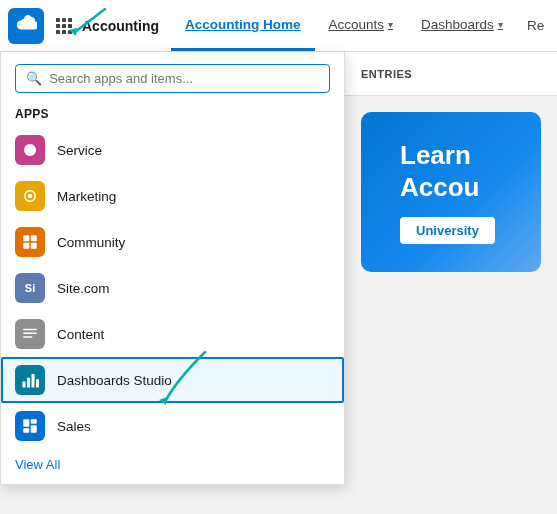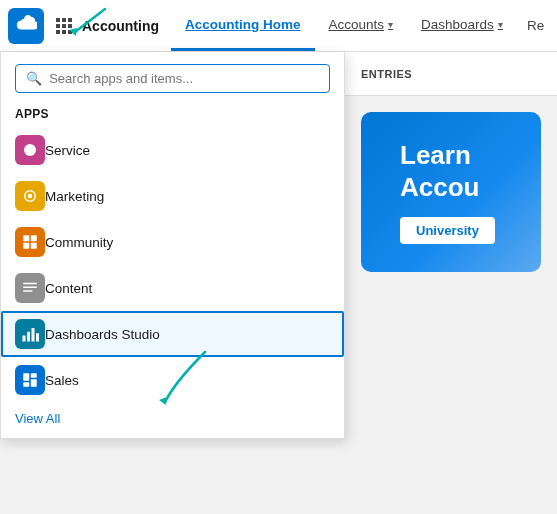--- a/index.html
+++ b/index.html
@@ -166,20 +166,21 @@
 
     .app-list {
       list-style: none;
     }
 
     .app-item {
       display: flex;
       align-items: center;
       padding: 8px 14px;
       cursor: pointer;
+      gap: 12px;
       font-size: 13.5px;
       color: #181818;
     }
 
     .app-item.selected {
       background: #f0f8ff;
       outline: 2px solid #0176d3;
       outline-offset: -2px;
       border-radius: 2px;
     }
@@ -363,20 +364,26 @@
           <svg width="18" height="18" viewBox="0 0 24 24" fill="white">
               <rect x="3" y="3" width="8" height="8" rx="1"></rect>
               <rect x="13" y="3" width="8" height="8" rx="1"></rect>
               <rect x="3" y="13" width="8" height="8" rx="1"></rect>
               <rect x="13" y="13" width="8" height="8" rx="1"></rect>
             </svg>
         </div>
         <span>Community</span>
       </li>
 
+      <li class="app-item">
+        <div class="app-icon" style="background:#5c7cad;">
+          <span style="color:white;font-size:11px;font-weight:700;">Si</span>
+        </div>
+        <span>Site.com</span>
+      </li>
 
       <li class="app-item">
         <div class="app-icon" style="background:#8f8f8f;">
           <svg width="18" height="18" viewBox="0 0 24 24" fill="white">
               <rect x="3" y="5" width="18" height="2"></rect>
               <rect x="3" y="10" width="18" height="2"></rect>
               <rect x="3" y="15" width="12" height="2"></rect>
             </svg>
         </div>
         <span>Content</span>

